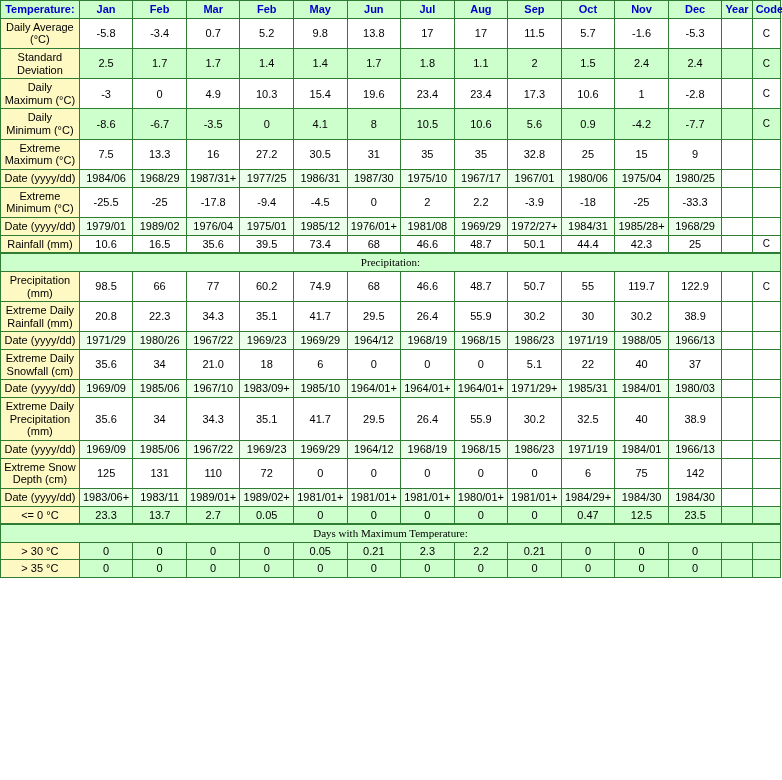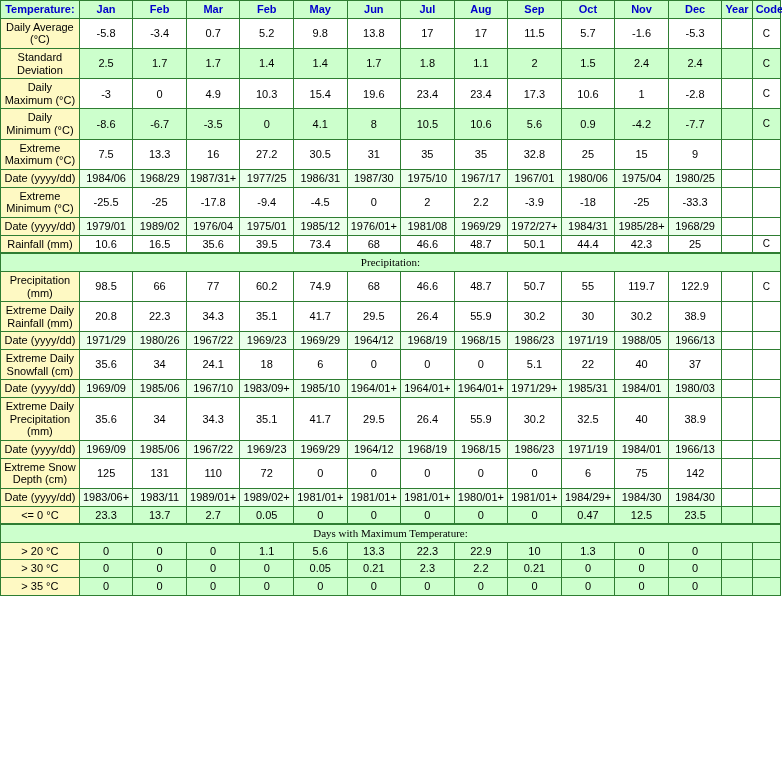--- a/index.html
+++ b/index.html
@@ -314,21 +314,21 @@
           <td class="date-cell">1971/19</td>
           <td class="date-cell">1988/05</td>
           <td class="date-cell">1966/13</td>
           <td class="year-cell"></td>
           <td class="code-cell"></td>
         </tr>
         <tr>
           <td class="row-label">Extreme Daily Snowfall (cm)</td>
           <td class="val-white">35.6</td>
           <td class="val-white">34</td>
-          <td class="val-white">24.1</td>
+          <td class="val-white">21.0</td>
           <td class="val-white">18</td>
           <td class="val-white">6</td>
           <td class="val-white">0</td>
           <td class="val-white">0</td>
           <td class="val-white">0</td>
           <td class="val-white">5.1</td>
           <td class="val-white">22</td>
           <td class="val-white bold">40</td>
           <td class="val-white">37</td>
           <td class="year-cell"></td>
@@ -433,37 +433,20 @@
           <td class="val-green">0.47</td>
           <td class="val-green">12.5</td>
           <td class="val-green">23.5</td>
           <td class="year-cell-green"></td>
           <td class="code-cell-green"></td>
         </tr>
         <tr class="thick-top">
           <td class="section-title sectionrow" colspan="15">Days with Maximum Temperature:</td>
         </tr>
         <tr>
-          <td class="row-label">&gt; 20 °C</td>
-          <td class="val-green">0</td>
-          <td class="val-green">0</td>
-          <td class="val-green">0</td>
-          <td class="val-green">1.1</td>
-          <td class="val-green">5.6</td>
-          <td class="val-green">13.3</td>
-          <td class="val-green">22.3</td>
-          <td class="val-green">22.9</td>
-          <td class="val-green">10</td>
-          <td class="val-green">1.3</td>
-          <td class="val-green">0</td>
-          <td class="val-green">0</td>
-          <td class="year-cell-green"></td>
-          <td class="code-cell-green"></td>
-        </tr>
-        <tr>
           <td class="row-label">&gt; 30 °C</td>
           <td class="val-green">0</td>
           <td class="val-green">0</td>
           <td class="val-green">0</td>
           <td class="val-green">0</td>
           <td class="val-green">0.05</td>
           <td class="val-green">0.21</td>
           <td class="val-green">2.3</td>
           <td class="val-green">2.2</td>
           <td class="val-green">0.21</td>

